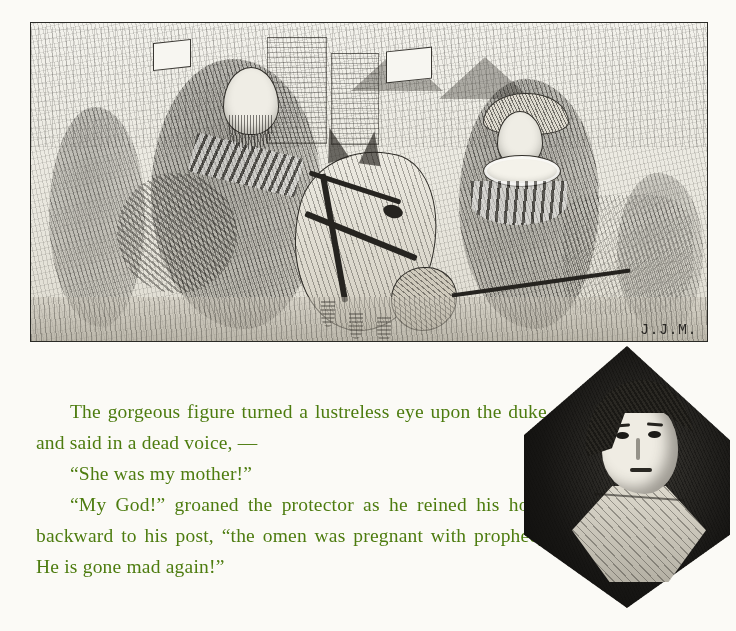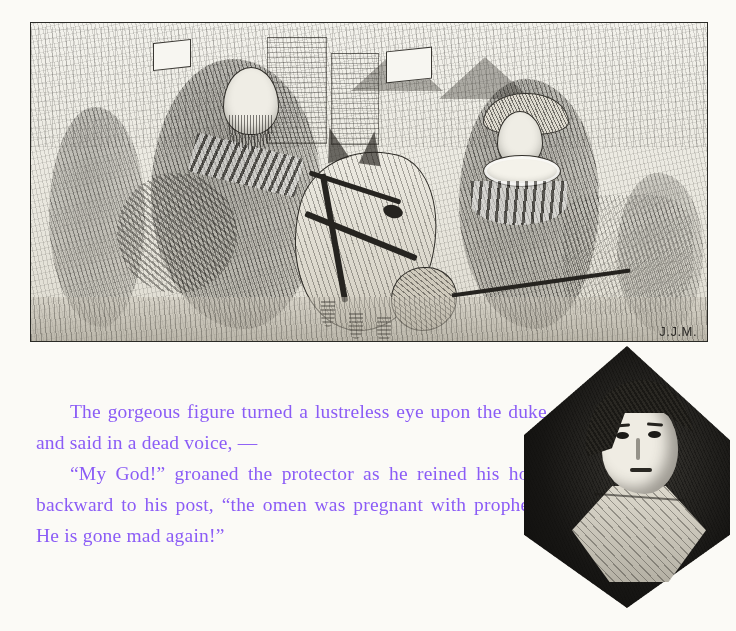--- a/index.html
+++ b/index.html
@@ -219,22 +219,22 @@
     background:
       repeating-linear-gradient(70deg, rgba(30,28,24,.30) 0 1px, rgba(0,0,0,0) 1px 4px),
       repeating-linear-gradient(-40deg, rgba(30,28,24,.18) 0 1px, rgba(0,0,0,0) 1px 6px);
     opacity: .8;
     border-radius: 20% 30% 40% 25%;
   }
   .artist-mark {
     position: absolute;
     right: 10px;
     bottom: 2px;
-    font-family: Liberation Sans, sans-serif;
-    font-size: 13px;
+    font-family: Liberation Mono, monospace;
+    font-size: 15px;
     letter-spacing: .5px;
     color: #2b2926;
   }
 
   
   .caption {
     position: absolute;
     left: 30px;
     top: 355px;
     width: 500px;
@@ -246,21 +246,21 @@
   }
 
   
   .body-text {
     position: absolute;
     left: 36px;
     top: 396px;
     width: 516px;
     font-size: 19.5px;
     line-height: 31px;
-    color: #8b5cf6;
+    color: #4d7c0f;
     text-align: justify;
     letter-spacing: .2px;
   }
   .body-text p {
     margin: 0;
     text-indent: 34px;
   }
 
   
   .vignette {
@@ -385,20 +385,21 @@
       <div class="crowd"></div>
       <div class="ground"></div>
 
       <div class="artist-mark">J.J.M.</div>
     </div>
   </div>
 
 
   <div class="body-text">
     <p>The gorgeous figure turned a lustreless eye upon the duke, and said in a dead voice, —</p>
+    <p>“She was my mother!”</p>
     <p>“My God!” groaned the protector as he reined his horse backward to his post, “the omen was pregnant with prophecy.  He is gone mad again!”</p>
   </div>
 
   <div class="vignette">
     <div class="diamond"></div>
     <div class="vig-collar"></div>
     <div class="vig-face"></div>
     <div class="vig-hair"></div>
     <div class="vig-brow l"></div>
     <div class="vig-brow r"></div>

